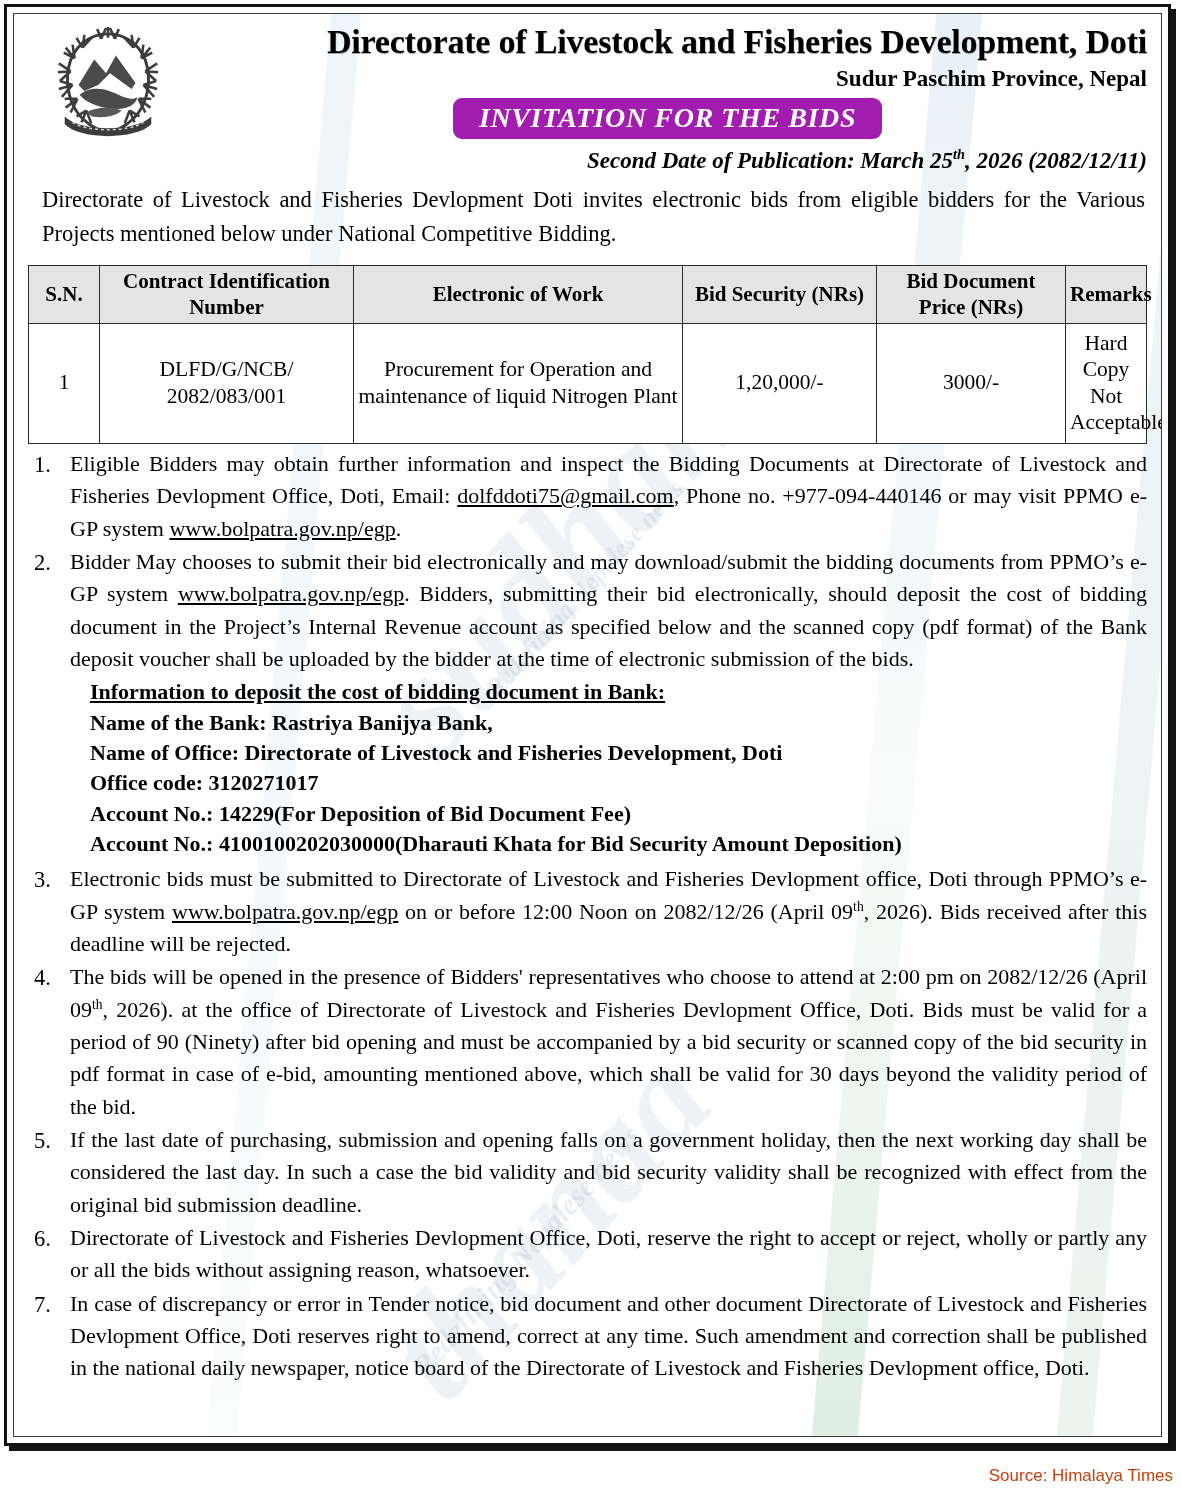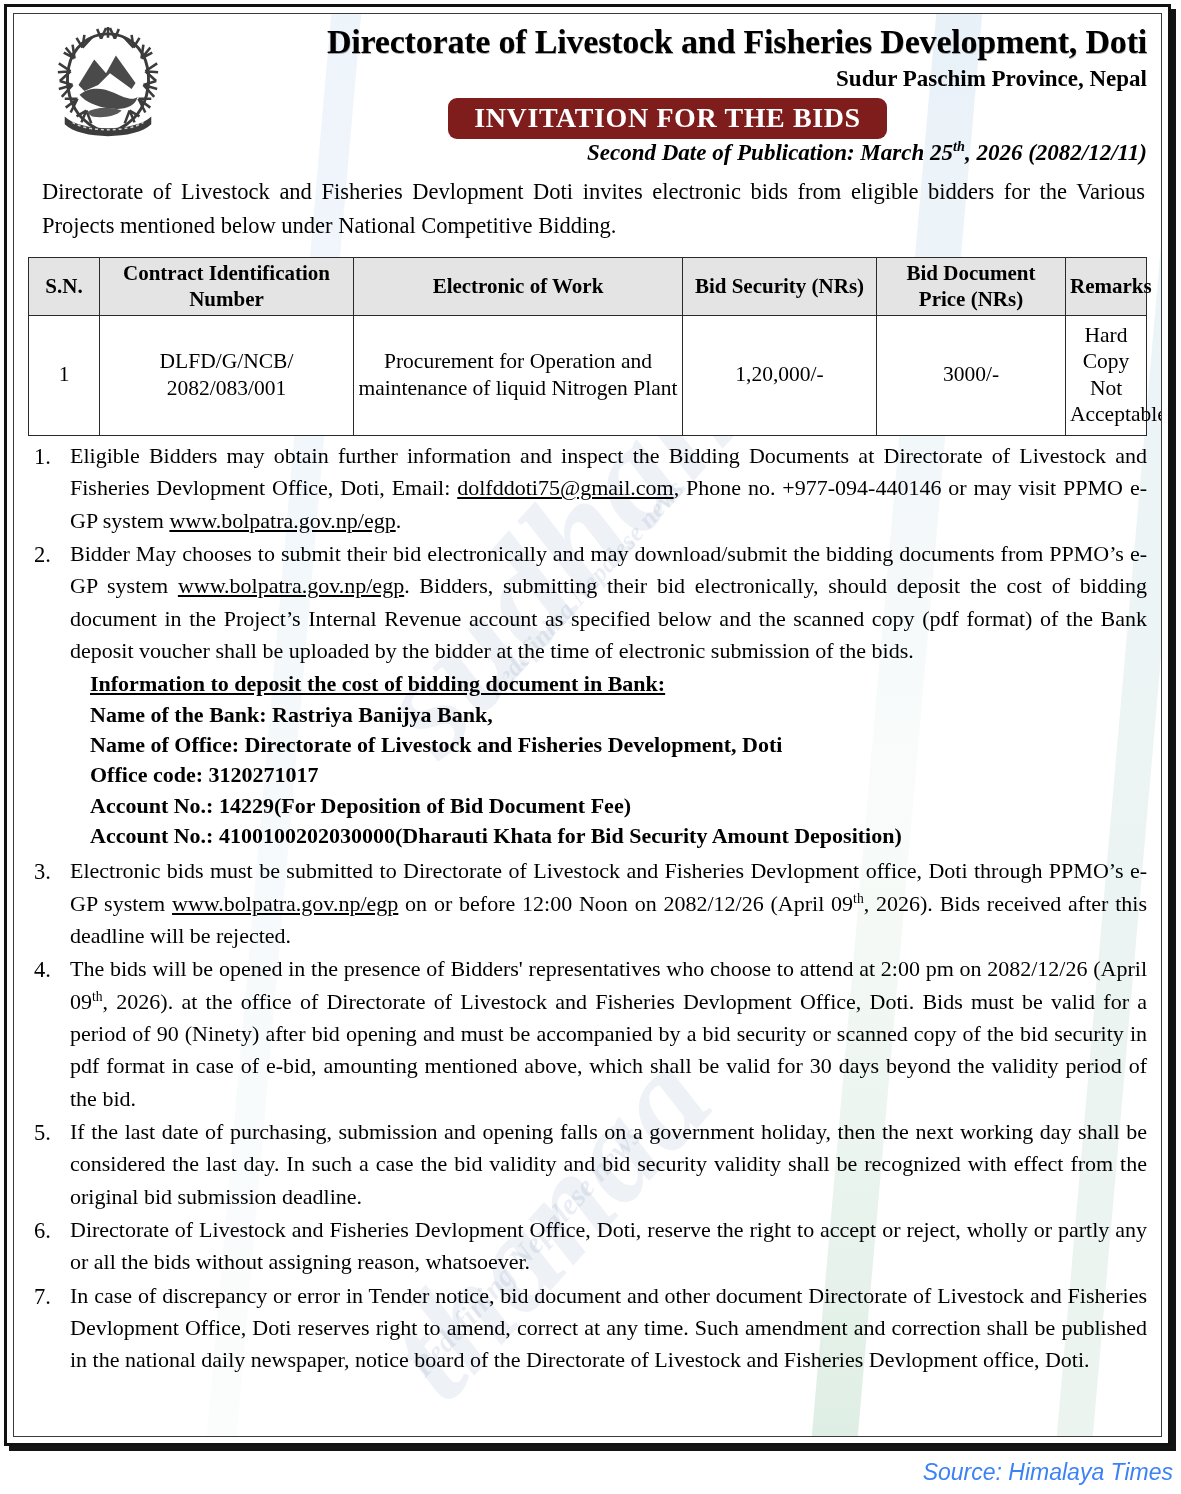--- a/index.html
+++ b/index.html
@@ -97,35 +97,36 @@
     text-shadow: 0.5px 0.5px 0 rgba(0,0,0,0.35);
   }
   .org-sub {
     font-size: 23px;
     font-weight: bold;
     margin: 6px 0 0 0;
     line-height: 1.1;
   }
   .banner-wrap { display: flex; justify-content: center; margin-top: 7px; }
   .banner {
-    background: #7f1d1d;
+    background: #a21caf;
     color: #fff;
     font-size: 28px;
     font-weight: bold;
     letter-spacing: 0.6px;
     padding: 4px 26px 6px 26px;
     border-radius: 9px;
     display: inline-block;
     line-height: 1.12;
+    font-style: italic;
   }
   .pubdate {
     font-size: 23px;
     font-weight: bold;
     font-style: italic;
-    margin: 0 0 0 0;
+    margin: 8px 0 0 0;
     line-height: 1.1;
   }
   .pubdate sup { font-size: 0.62em; }
 
   
   .intro {
     font-size: 22.5px;
     line-height: 1.48;
     text-align: justify;
     text-justify: inter-word;
@@ -206,23 +207,22 @@
     display: block;
   }
   .bank-block div { white-space: nowrap; }
 
   
   .source-line {
     position: absolute;
     right: 8px;
     bottom: 8px;
     font-family: "Liberation Sans", sans-serif;
-    font-style: italic;
-    font-size: 23px;
-    color: #3b82f6;
+    font-size: 17px;
+    color: #c2410c;
     z-index: 3;
   }
 </style>
 </head>
 <body>
 
 <div class="notice-frame">
   <div class="notice-inner">
 
     <div class="watermark">

